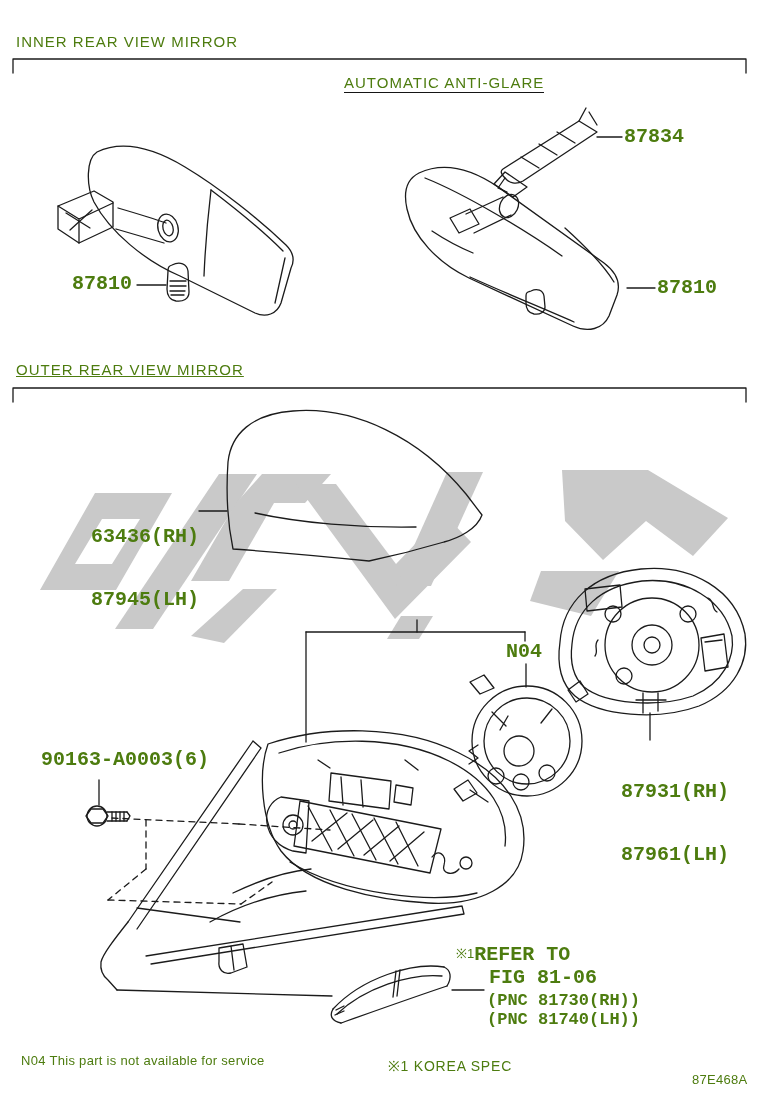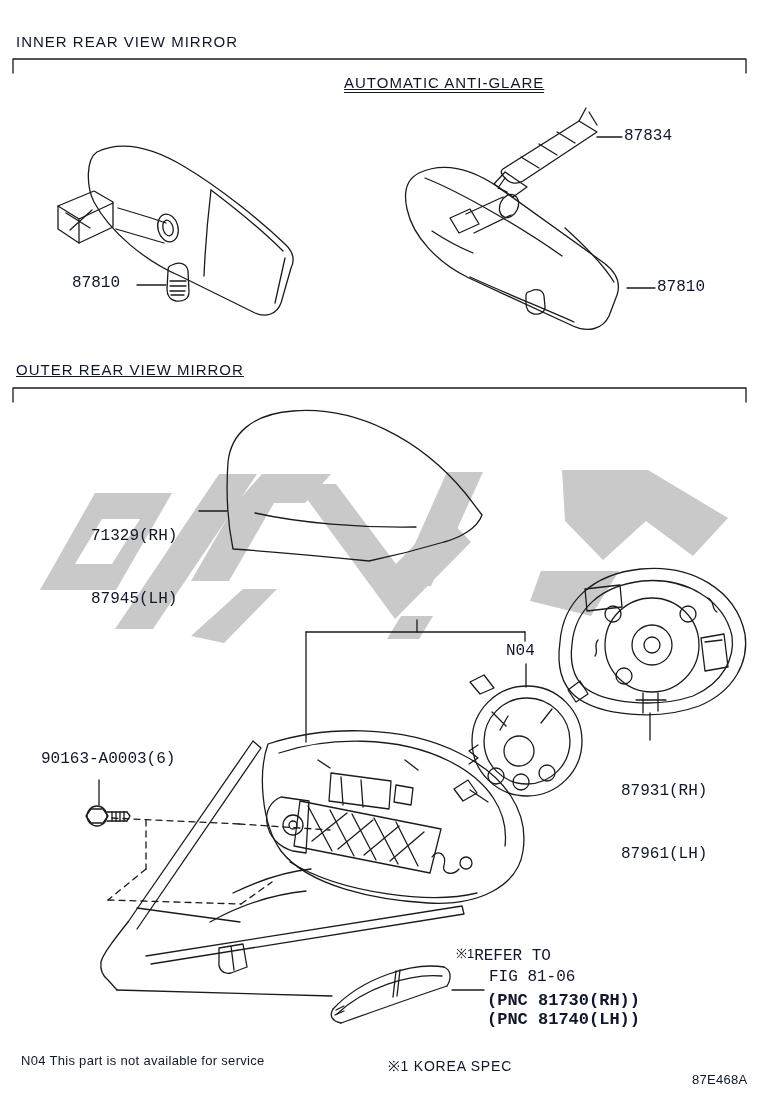--- a/index.html
+++ b/index.html
@@ -1,21 +1,21 @@
 <!DOCTYPE html>
 <html><head>
 <meta charset="utf-8">
 <style>
   html,body{margin:0;padding:0;background:#fff;}
   #page{position:relative;width:760px;height:1112px;background:#fff;overflow:hidden;
         font-family:"Liberation Sans",sans-serif;color:#1b1b1b;}
   #art{position:absolute;left:0;top:0;}
-  .lbl{position:absolute;white-space:pre;color:#0f172a;}
+  .lbl{position:absolute;white-space:pre;color:#4d7c0f;}
   .hd{font-family:"Liberation Sans",sans-serif;font-size:15px;letter-spacing:1px;font-weight:400;}
-  .pn{font-family:"Liberation Mono","DejaVu Sans Mono",monospace;font-weight:400;font-size:16px;line-height:21px;}
+  .pn{font-family:"Liberation Mono","DejaVu Sans Mono",monospace;font-weight:700;font-size:20px;line-height:21px;}
   .pn-sm{font-family:"Liberation Mono","DejaVu Sans Mono",monospace;font-weight:700;font-size:17px;line-height:19px;}
   .ul{border-bottom:1.5px solid #151515;padding-bottom:1px;}
   .ref-mark{font-family:"Liberation Sans",sans-serif;font-size:13px;font-weight:400;vertical-align:2px;letter-spacing:0;}
   .ft{font-size:13px;letter-spacing:.3px;}
   .ft-k{font-size:14px;letter-spacing:.8px;text-align:center;}
 </style>
 </head>
 <body>
 
 <div id="page">
@@ -171,32 +171,32 @@
         <path d="M444,967 C451,970 452,978 447,986"></path>
         <path d="M396,971 L393,997 M400,970 L397,996"></path>
         <path d="M336,1010 L344,1006 M335,1015 L344,1011"></path>
       </g>
       <path d="M452,990 L484,990"></path>
     </g>
   </svg>
 
   <div class="lbl hd" style="left:16px;top:33px;">INNER REAR VIEW MIRROR</div>
 
-  <div class="lbl hd" style="left:344px;top:74px;text-decoration:underline;"><span class="ul">AUTOMATIC ANTI-GLARE</span></div>
+  <div class="lbl hd" style="left:344px;top:74px;"><span class="ul">AUTOMATIC ANTI-GLARE</span></div>
 
   <div class="lbl pn" style="left:624px;top:126px;">87834</div>
 
   <div class="lbl pn" style="left:72px;top:273px;">87810</div>
 
   <div class="lbl pn" style="left:657px;top:277px;">87810</div>
 
   <div class="lbl hd" style="left:16px;top:361px;text-decoration:underline;">OUTER REAR VIEW MIRROR</div>
 
   <div class="lbl pn" style="left:91px;top:484px;">
-    <div>71329(RH)</div>
+    <div>63436(RH)</div>
     <div>87945(LH)</div>
   </div>
 
 
   <div class="lbl pn" style="left:506px;top:641px;">N04</div>
 
   <div class="lbl pn" style="left:621px;top:739px;">
     <div>87931(RH)</div>
     <div>87961(LH)</div>
   </div>

